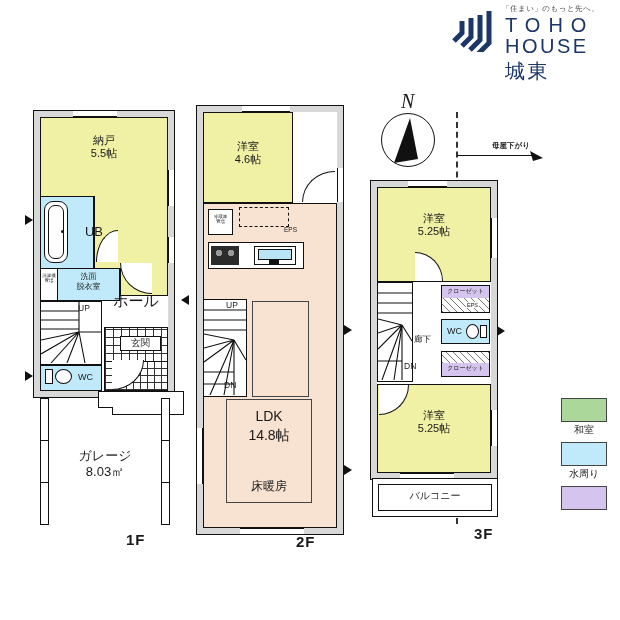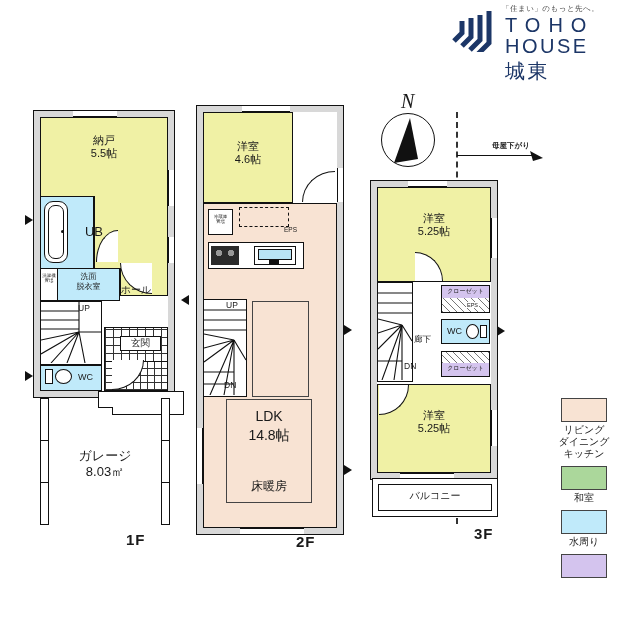--- a/index.html
+++ b/index.html
@@ -72,21 +72,21 @@
 
 <div class="abs room fix" style="left:40px;top:301px;width:62px;height:64px">
   <svg width="60" height="61" viewBox="0 0 60 61" preserveAspectRatio="none">
     <g stroke="#111" stroke-width="1.1" fill="none">
       <path d="M0 9 H38 M0 18 H38 M0 27 H38 M38 0 V30"></path>
       <path d="M38 30 L60 30 M38 30 L0 38 M38 30 L0 52 M38 30 L10 61 M38 30 L26 61 M38 30 L44 61"></path>
     </g>
   </svg>
 </div>
 <div class="abs" style="left:78px;top:303px;font-size:8.5px">UP</div>
-<div class="abs lbl" style="left:104px;top:284px;width:64px;font-size:10px">ホール</div>
+<div class="abs lbl" style="left:104px;top:292px;width:64px;font-size:15px">ホール</div>
 
 <div class="abs grid" style="left:104px;top:327px;width:64px;height:36px"></div>
 <div class="abs" style="left:120px;top:336px;font-size:9.5px;background:#fff;padding:0 10px;border:1px solid #111">玄関</div>
 
 <div class="abs room cyan" style="left:40px;top:365px;width:62px;height:26px"></div>
 <div class="abs fix" style="left:45px;top:369px;width:8px;height:15px"></div>
 <div class="abs fix" style="left:55px;top:369px;width:17px;height:15px;border-radius:50%"></div>
 <div class="abs" style="left:78px;top:372px;font-size:9px">WC</div>
 
 <div class="abs grid" style="left:104px;top:361px;width:64px;height:30px;background-size:7px 7px"></div>
@@ -221,26 +221,20 @@
 <div class="abs winv" style="left:491px;top:410px;width:7px;height:36px"></div>
 <div class="abs winh" style="left:400px;top:473px;width:54px;height:7px"></div>
 
 <div class="abs" style="left:372px;top:478px;width:126px;height:39px;background:#fff;border:1.5px solid #111"></div>
 <div class="abs" style="left:378px;top:484px;width:114px;height:27px;border:1px solid #111;background:#fff"></div>
 <div class="abs lbl" style="left:378px;top:490px;width:114px;font-size:10px">バルコニー</div>
 
 <div class="abs fl-label" style="left:474px;top:525px">3F</div>
 
 <div class="abs" style="left:550px;top:398px;width:68px;text-align:center">
-  <div>
-    <div style="width: 44px; height: 22px; margin: 0px auto; border: 1px solid rgb(68, 68, 68); background: rgb(248, 227, 211);"></div>
-    <div class="lbl" style="font-size:10px;margin:2px 0 6px">リビング
-ダイニング
-キッチン</div>
-  </div>
   <div>
     <div style="width: 44px; height: 22px; margin: 0px auto; border: 1px solid rgb(68, 68, 68); background: rgb(171, 215, 155);"></div>
     <div class="lbl" style="font-size:10px;margin:2px 0 6px">和室</div>
   </div>
   <div>
     <div style="width: 44px; height: 22px; margin: 0px auto; border: 1px solid rgb(68, 68, 68); background: rgb(192, 234, 250);"></div>
     <div class="lbl" style="font-size:10px;margin:2px 0 6px">水周り</div>
   </div>
   <div>
     <div style="width: 44px; height: 22px; margin: 0px auto; border: 1px solid rgb(68, 68, 68); background: rgb(212, 196, 238);"></div>

